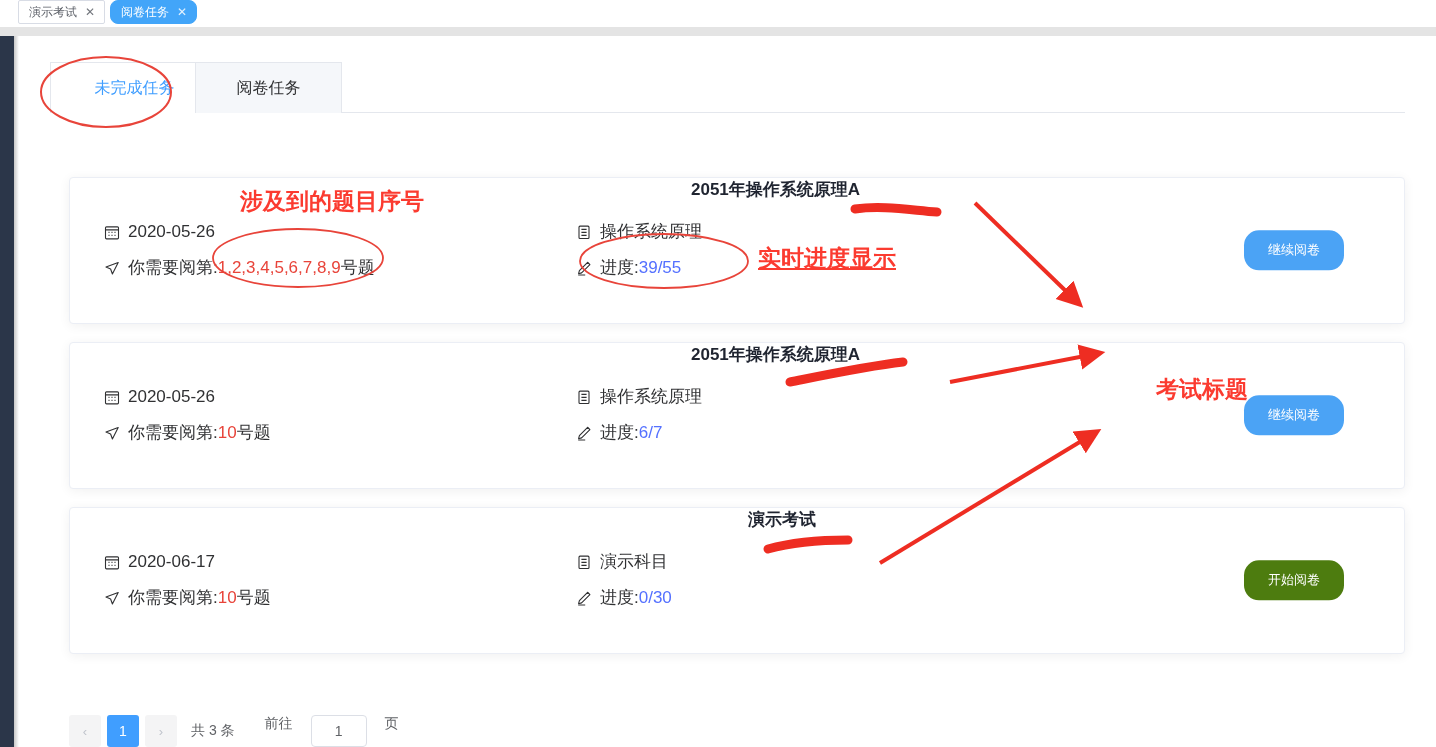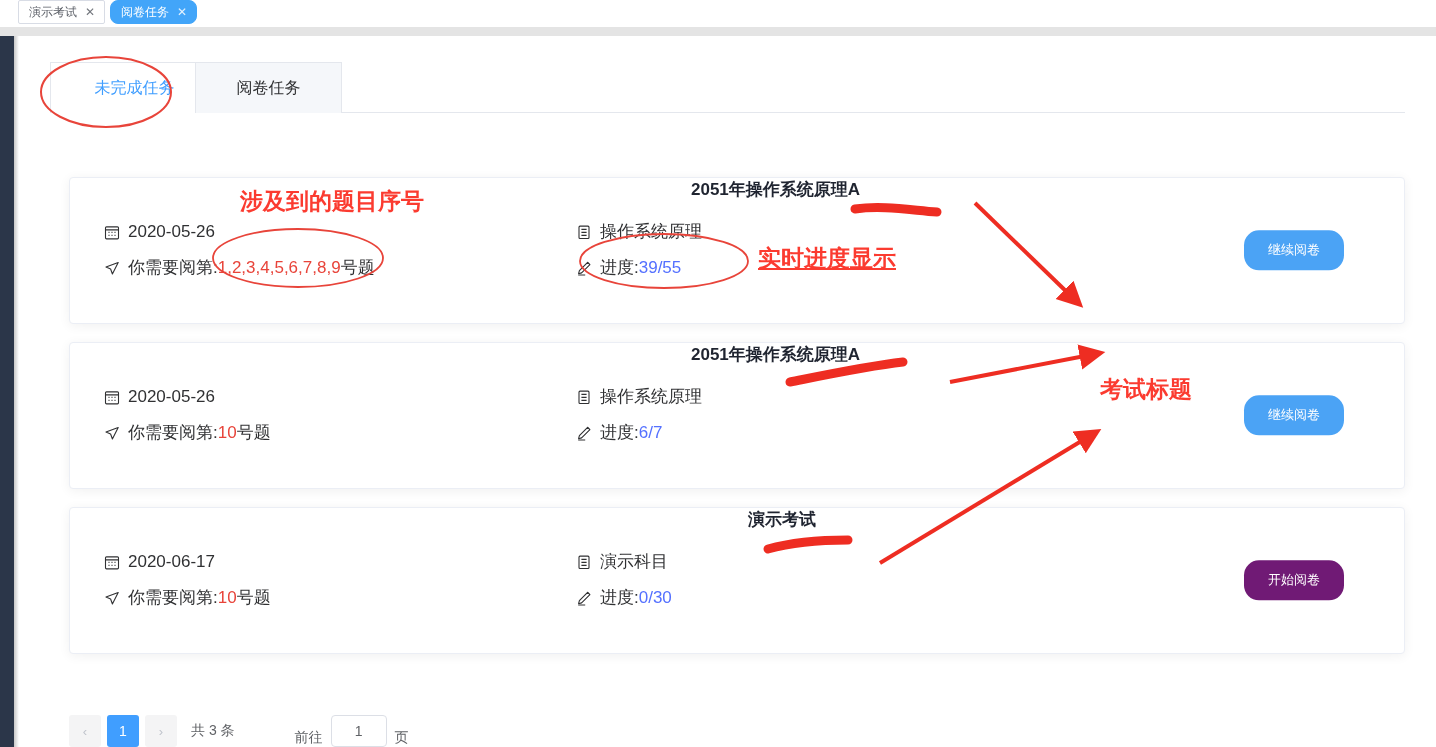--- a/index.html
+++ b/index.html
@@ -170,21 +170,21 @@
     display: inline-flex; align-items: center; justify-content: center;
     width: 100px; height: 40px;
     border-radius: 15px;
     font-size: 13px;
     color: #fff;
     border: none;
     cursor: pointer;
     font-family: inherit;
   }
   .btn-primary  { background: #4ba3f5; }
-  .btn-disabled { background: #701a75; cursor: not-allowed; }
+  .btn-disabled { background: #4d7c0f; cursor: not-allowed; }
 
   
   .pager {
     position: absolute;
     left: 50px; top: 679px;
     display: flex; align-items: center;
     font-size: 14px;
     color: #606266;
   }
   .pg-btn {
@@ -203,21 +203,21 @@
     display: inline-flex; align-items: center; justify-content: center;
     background: #f4f4f5;
     color: #606266;
     border-radius: 3px;
     margin-right: 6px;
     font-size: 14px;
     cursor: pointer;
   }
   .pg-num.active { background: #409eff; color: #fff; }
   .pg-total { margin-left: 8px; color: #606266; font-size: 14px; }
-  .pg-jump  { margin-left: 60px; display: flex; align-items: flex-end; color:#606266; font-size:14px; }
+  .pg-jump  { margin-left: 30px; display: flex; align-items: flex-start; color:#606266; font-size:14px;gap:10px; }
   .pg-jump input {
     width: 56px; height: 32px;
     margin: 0 8px;
     border: 1px solid #dcdfe6;
     border-radius: 4px;
     text-align: center;
     font-size: 14px;
     color: #606266;
     font-family: inherit;
     outline: none;
@@ -500,16 +500,16 @@
     <line x1="975" y1="203" x2="1072" y2="297" stroke="#ee2d22" stroke-width="4" marker-end="url(#ah)"></line>
 
     <line x1="950" y1="382" x2="1090" y2="355" stroke="#ee2d22" stroke-width="4" marker-end="url(#ah)"></line>
 
     <line x1="880" y1="563" x2="1088" y2="437" stroke="#ee2d22" stroke-width="4" marker-end="url(#ah)"></line>
   </svg>
 
   <div class="anno-layer">
     <div class="anno-text" style="left:240px; top:186px;">涉及到的题目序号</div>
     <div class="anno-text" style="left:758px; top:243px;text-decoration:underline;">实时进度显示</div>
-    <div class="anno-text" style="left:1100px; top:374px;">考试标题</div>
+    <div class="anno-text" style="left:1156px; top:374px;">考试标题</div>
   </div>
 
 </div>
 
 </body></html>

